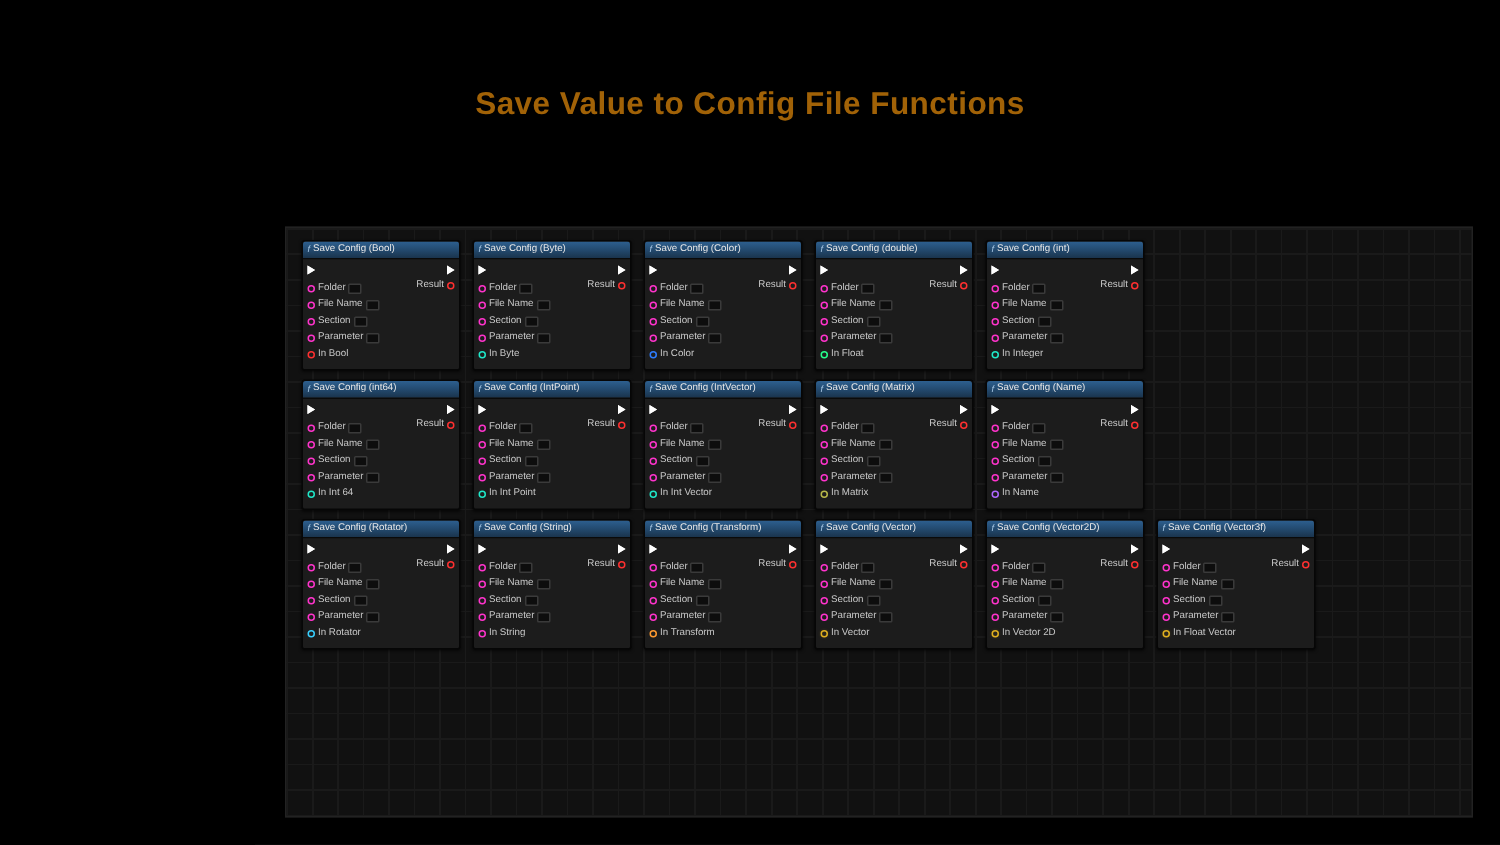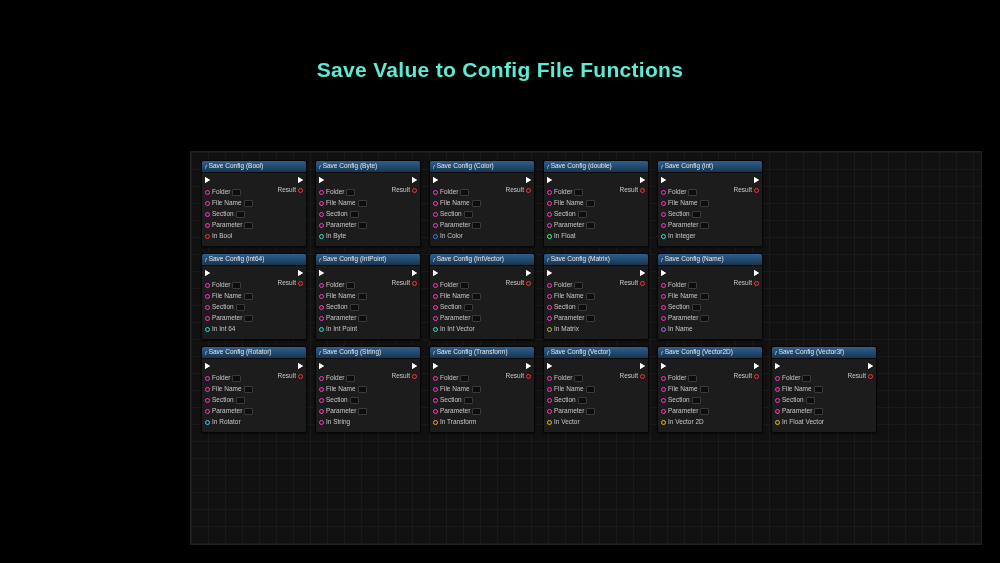--- a/index.html
+++ b/index.html
@@ -12,21 +12,21 @@
     overflow: hidden;
     position: relative;
   }
   .title {
     position: absolute;
     top: 58px;
     left: 0; right: 0;
     text-align: center;
     font-size: 21px;
     font-weight: 600;
-    color: #5eead4;
+    color: #a16207;
     letter-spacing: 0.3px;
   }
   .graph {
     position: absolute;
     top: 151px;
     left: 190px;
     right: 18px;
     bottom: 18px;
     background:
       repeating-linear-gradient(0deg, #1a1a1a 0, #1a1a1a 1px, transparent 1px, transparent 17px),

